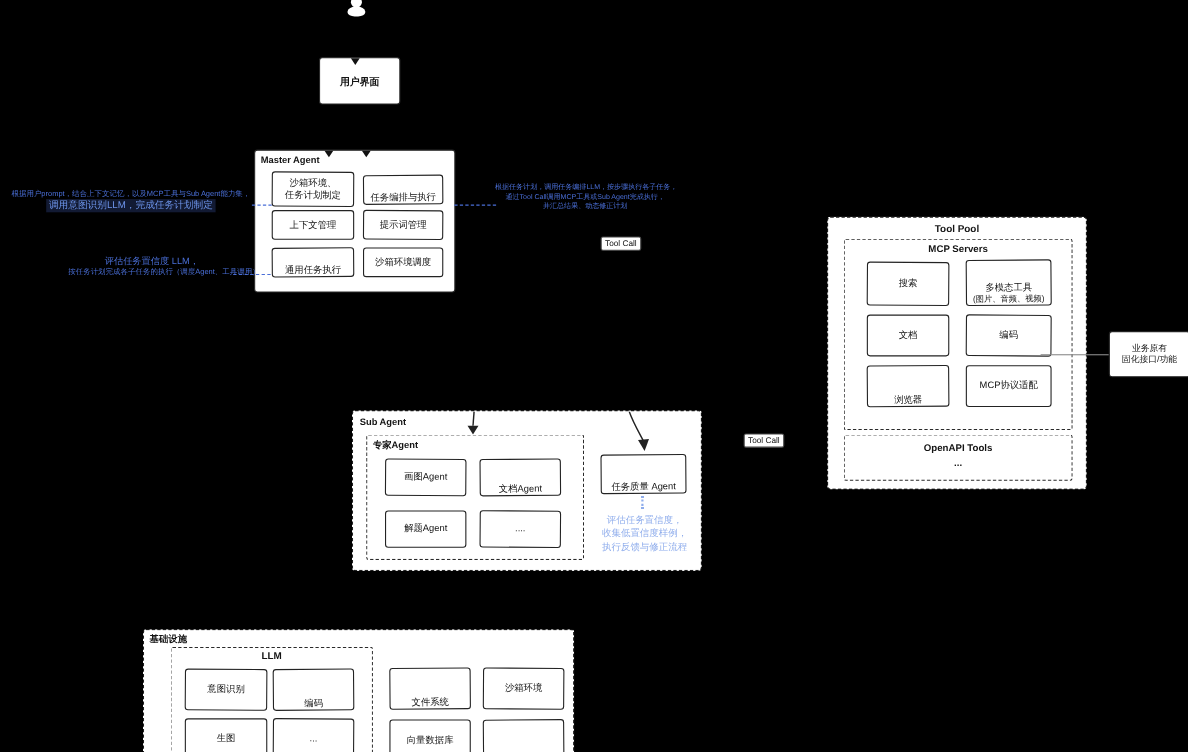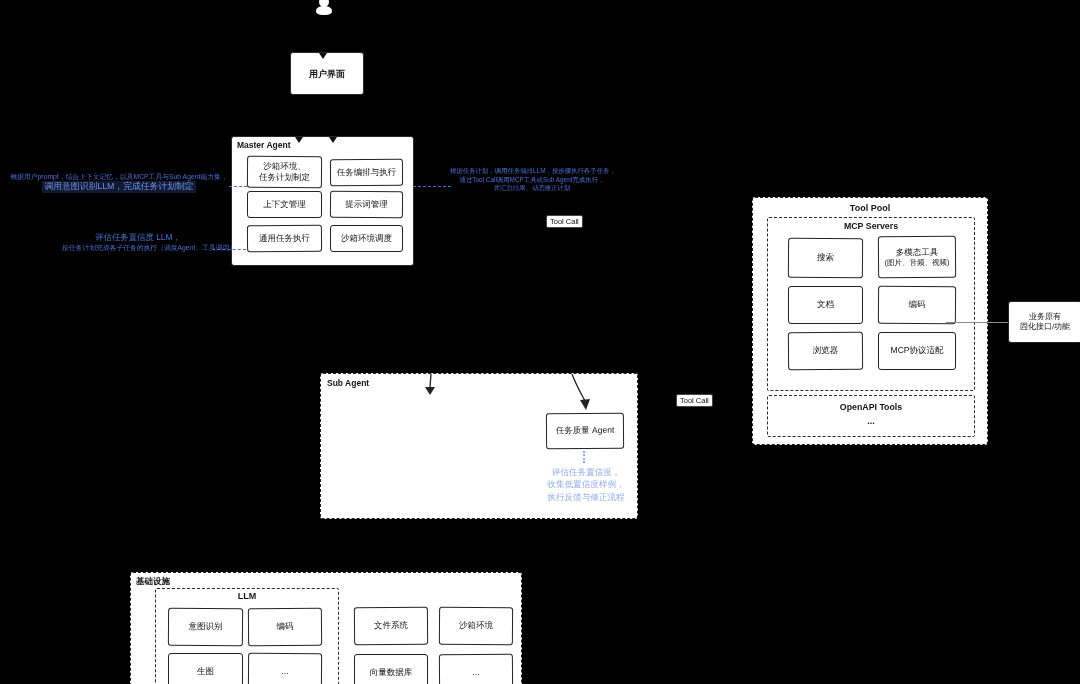--- a/index.html
+++ b/index.html
@@ -8,21 +8,21 @@
   
   .container{position:absolute;background:#fff;border:1px solid #2a2a2a;border-radius:3px;}
   .container.dashed{border:1.6px dashed #1f1f1f;margin-top:22px;}
   .inner-dashed{position:absolute;border:1.2px dashed #2a2a2a;border-radius:2px;background:#fff;}
   .ctitle{position:absolute;font-size:9px;color:#141414;white-space:nowrap;font-weight:bold;}
   .ctitle.center{left:0;right:0;text-align:center;}
   
   .box{position:absolute;background:#fff;border:1.4px solid #232323;border-radius:3px;
        display:flex;flex-direction:column;align-items:center;justify-content:center;
        font-size:8.5px;line-height:1.3;text-align:center;color:#111;}
-  .box.tilt1{transform:rotate(.4deg);} .box.tilt2{transform:rotate(-.45deg);}
+  .box.tilt1{transform:rotate(.4deg);} .box.tilt2{transform:rotate(-.45deg);justify-content:flex-end;}
   .box .sub{font-size:7.5px;white-space:nowrap;}
   
   .ann{position:absolute;text-align:center;color:#4a6fd8;}
   .ann .l-tiny{font-size:6.8px;line-height:1.35;white-space:nowrap;}
   .ann .l-med{font-size:8.8px;line-height:1.3;white-space:nowrap;}
   .ann .hl{background:rgba(80,120,230,.22);color:#6d94ea;display:inline-block;padding:0 2px;}
   .bluedash{position:absolute;border-top:1.6px dashed #4a6fd8;height:0;}
   .bluedot-v{position:absolute;width:0;border-left:2px dotted #8fadec;}
   .ann-light{position:absolute;text-align:center;color:#8fadec;font-size:8.6px;line-height:1.45;white-space:nowrap;}
   
@@ -101,20 +101,35 @@
   <div class="pill" style="left:676px;top:394px;">Tool Call</div>
 
   <div class="container dashed" style="left:320px;top:351px;width:316px;height:144px;">
     <div class="ctitle" style="left:6px;top:4px;font-size:8.5px;">Sub Agent</div>
     <svg class="arrows" width="316" height="144" viewBox="0 0 316 144">
       <line x1="110" y1="0" x2="109" y2="13" stroke="#222" stroke-width="1.3"></line>
       <polygon points="104,13 114,13 109,21" fill="#222"></polygon>
       <path d="M251,0 C255,11 261,21 264,27" stroke="#222" stroke-width="1.3" fill="none"></path>
       <polygon points="259,26 269,25 265,36" fill="#222"></polygon>
     </svg>
+    <div class="inner-dashed" style="left:12px;top:21px;width:196px;height:112px;">
+      <div class="ctitle" style="left:5px;top:3px;font-size:8.5px;">专家Agent</div>
+      <div class="box tilt1" style="left:16px;top:21px;width:72px;height:32px;">
+        <span>画图Agent</span>
+      </div>
+      <div class="box tilt2" style="left:102px;top:21px;width:72px;height:32px;">
+        <span>文档Agent</span>
+      </div>
+      <div class="box" style="left:16px;top:68px;width:72px;height:32px;">
+        <span>解题Agent</span>
+      </div>
+      <div class="box tilt1" style="left:102px;top:68px;width:72px;height:32px;">
+        <span>....</span>
+      </div>
+    </div>
     <div class="box tilt2" style="left:225px;top:39px;width:76px;height:34px;">
       <span>任务质量 Agent</span>
     </div>
     <div class="bluedot-v" style="left:262px;top:77px;height:12px;"></div>
     <div class="ann-light" style="left:205px;top:92px;width:120px;">
       <div>评估任务置信度，</div>
       <div>收集低置信度样例，</div>
       <div>执行反馈与修正流程</div>
     </div>
   </div>

